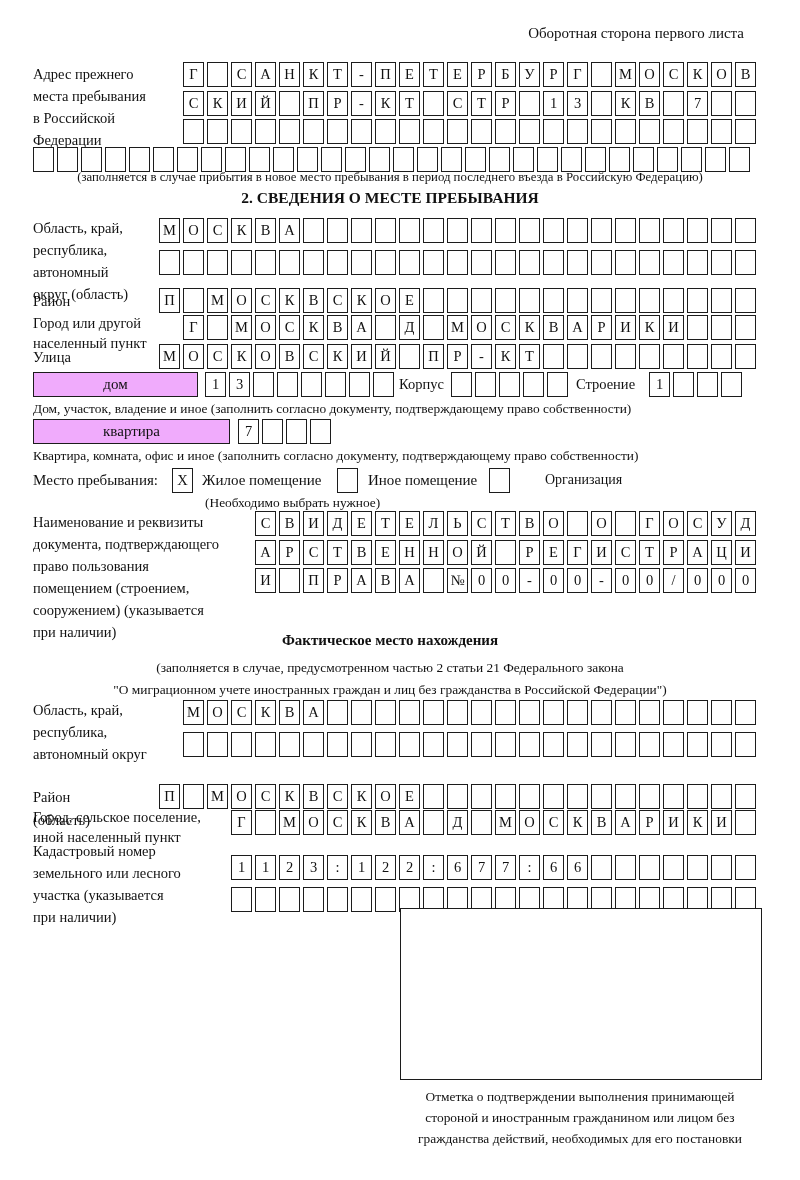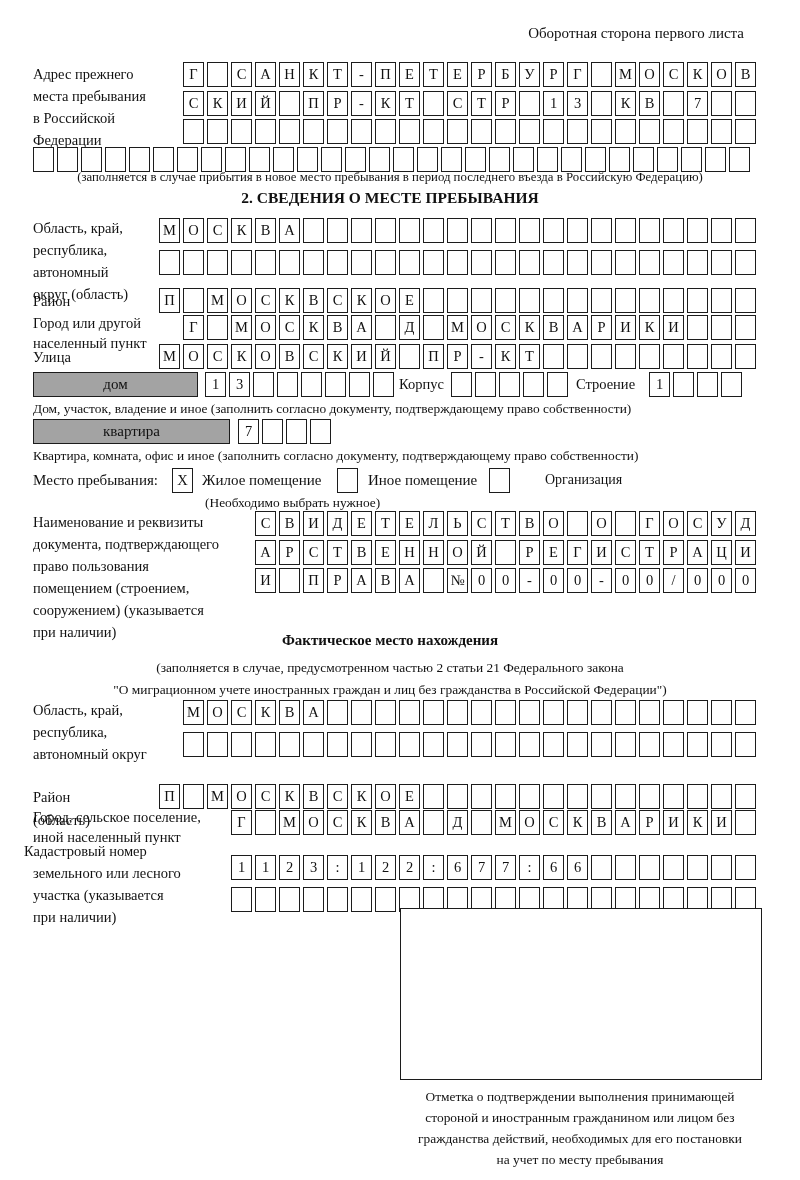--- a/index.html
+++ b/index.html
@@ -13,21 +13,21 @@
   .note{font-size:12.8px;white-space:nowrap;}
   .title{font-weight:bold;font-size:15.5px;white-space:nowrap;}
   .center{width:780px;text-align:center;}
   .cellrow{display:flex;gap:3px;}
   .cell{
     box-sizing:border-box;width:21px;height:25px;border:1.5px solid #1c1c1c;
     display:flex;align-items:center;justify-content:center;
     font-size:14.5px;background:#fff;flex:0 0 auto;
   }
   .bigbox{
-    box-sizing:border-box;height:25px;border:1.5px solid #1c1c1c;background:#a3a3a3;
+    box-sizing:border-box;height:25px;border:1.5px solid #1c1c1c;background:#f0abfc;
     display:flex;align-items:center;justify-content:center;font-size:15px;
   }
   .inline-lbl{font-size:14.5px;white-space:nowrap;}
   .stampbox{box-sizing:border-box;border:1.5px solid #1c1c1c;background:#fff;}
   .cap{font-size:13.4px;line-height:21px;text-align:center;}
 </style>
 </head>
 <body>
 
 <div class="abs lbl" style="top:22px;right:56px;font-size:15px;">Оборотная сторона первого листа</div>
@@ -528,21 +528,21 @@
     <div class="cell">К</div>
     <div class="cell">В</div>
     <div class="cell">А</div>
     <div class="cell">Р</div>
     <div class="cell">И</div>
     <div class="cell">К</div>
     <div class="cell">И</div>
     <div class="cell"></div>
   </div>
 
-<div class="abs lbl" style="left:24px;top:840px;">Кадастровый номер</div>
+<div class="abs lbl" style="left:33px;top:840px;">Кадастровый номер</div>
 <div class="abs lbl" style="left:33px;top:862px;">земельного или лесного</div>
 <div class="abs lbl" style="left:33px;top:884px;">участка (указывается</div>
 <div class="abs lbl" style="left:33px;top:906px;">при наличии)</div>
 <div class="abs cellrow" style="top:855px;right:44px;">
     <div class="cell">1</div>
     <div class="cell">1</div>
     <div class="cell">2</div>
     <div class="cell">3</div>
     <div class="cell">:</div>
     <div class="cell">1</div>
@@ -586,14 +586,13 @@
     <div class="cell"></div>
     <div class="cell"></div>
     <div class="cell"></div>
   </div>
 
 <div class="abs stampbox" style="left:400px;top:908px;width:362px;height:172px;"></div>
 <div class="abs" style="left:378px;top:1086px;width:404px;">
   <div class="cap">Отметка о подтверждении выполнения принимающей</div>
   <div class="cap">стороной и иностранным гражданином или лицом без</div>
   <div class="cap">гражданства действий, необходимых для его постановки</div>
-  <div class="cap">на учет по месту пребывания</div>
 </div>
 
 </body></html>

